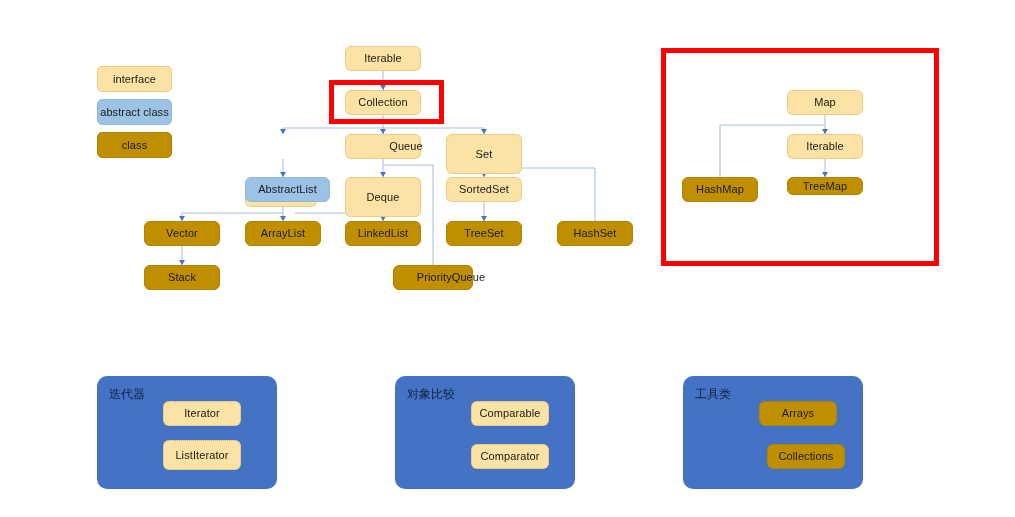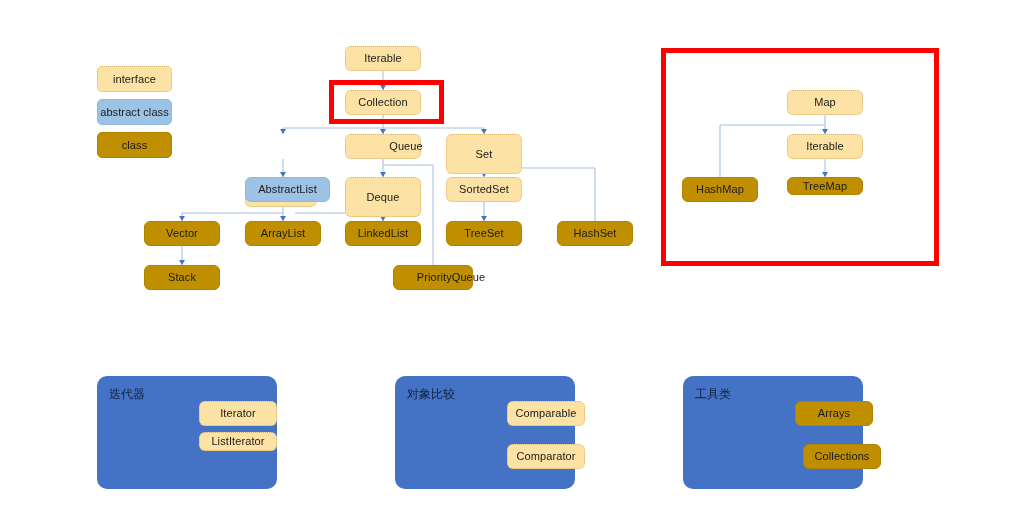--- a/index.html
+++ b/index.html
@@ -64,21 +64,21 @@
     border-radius:10px;
   }
   .panel-title{
     position:absolute;
     left:12px;top:10px;
     font-size:12px;
     color:#10213f;
     white-space:nowrap;
     font-family:Liberation Sans, sans-serif;
   }
-  .panel .node{font-size:11px;margin-left:36px;}
+  .panel .node{font-size:11px;}
 </style>
 </head>
 <body>
 
 <div id="canvas">
 
   <svg class="svg-layer" viewBox="0 0 1015 517" xmlns="http://www.w3.org/2000/svg">
     <g stroke="#a9c2dd" stroke-width="1.1" fill="none">
 
       <line x1="383" y1="71" x2="383" y2="90"></line>
@@ -217,21 +217,21 @@
   </div>
 
   <div class="redbox" style="left:329px;top:80px;width:115px;height:44px;"></div>
   <div class="redbox" style="left:661px;top:48px;width:278px;height:218px;"></div>
 
   <div class="panel" style="left:97px;top:376px;width:180px;height:113px;">
     <div class="panel-title">迭代器</div>
     <div class="node interface" style="left:66px;top:25px;width:78px;height:25px;">
       <span>Iterator</span>
     </div>
-    <div class="node interface" style="left:66px;top:56px;width:78px;height:19px;">
+    <div class="node interface" style="left:66px;top:64px;width:78px;height:30px;">
       <span>ListIterator</span>
     </div>
   </div>
 
   <div class="panel" style="left:395px;top:376px;width:180px;height:113px;">
     <div class="panel-title">对象比较</div>
     <div class="node interface" style="left:76px;top:25px;width:78px;height:25px;">
       <span>Comparable</span>
     </div>
     <div class="node interface" style="left:76px;top:68px;width:78px;height:25px;">

